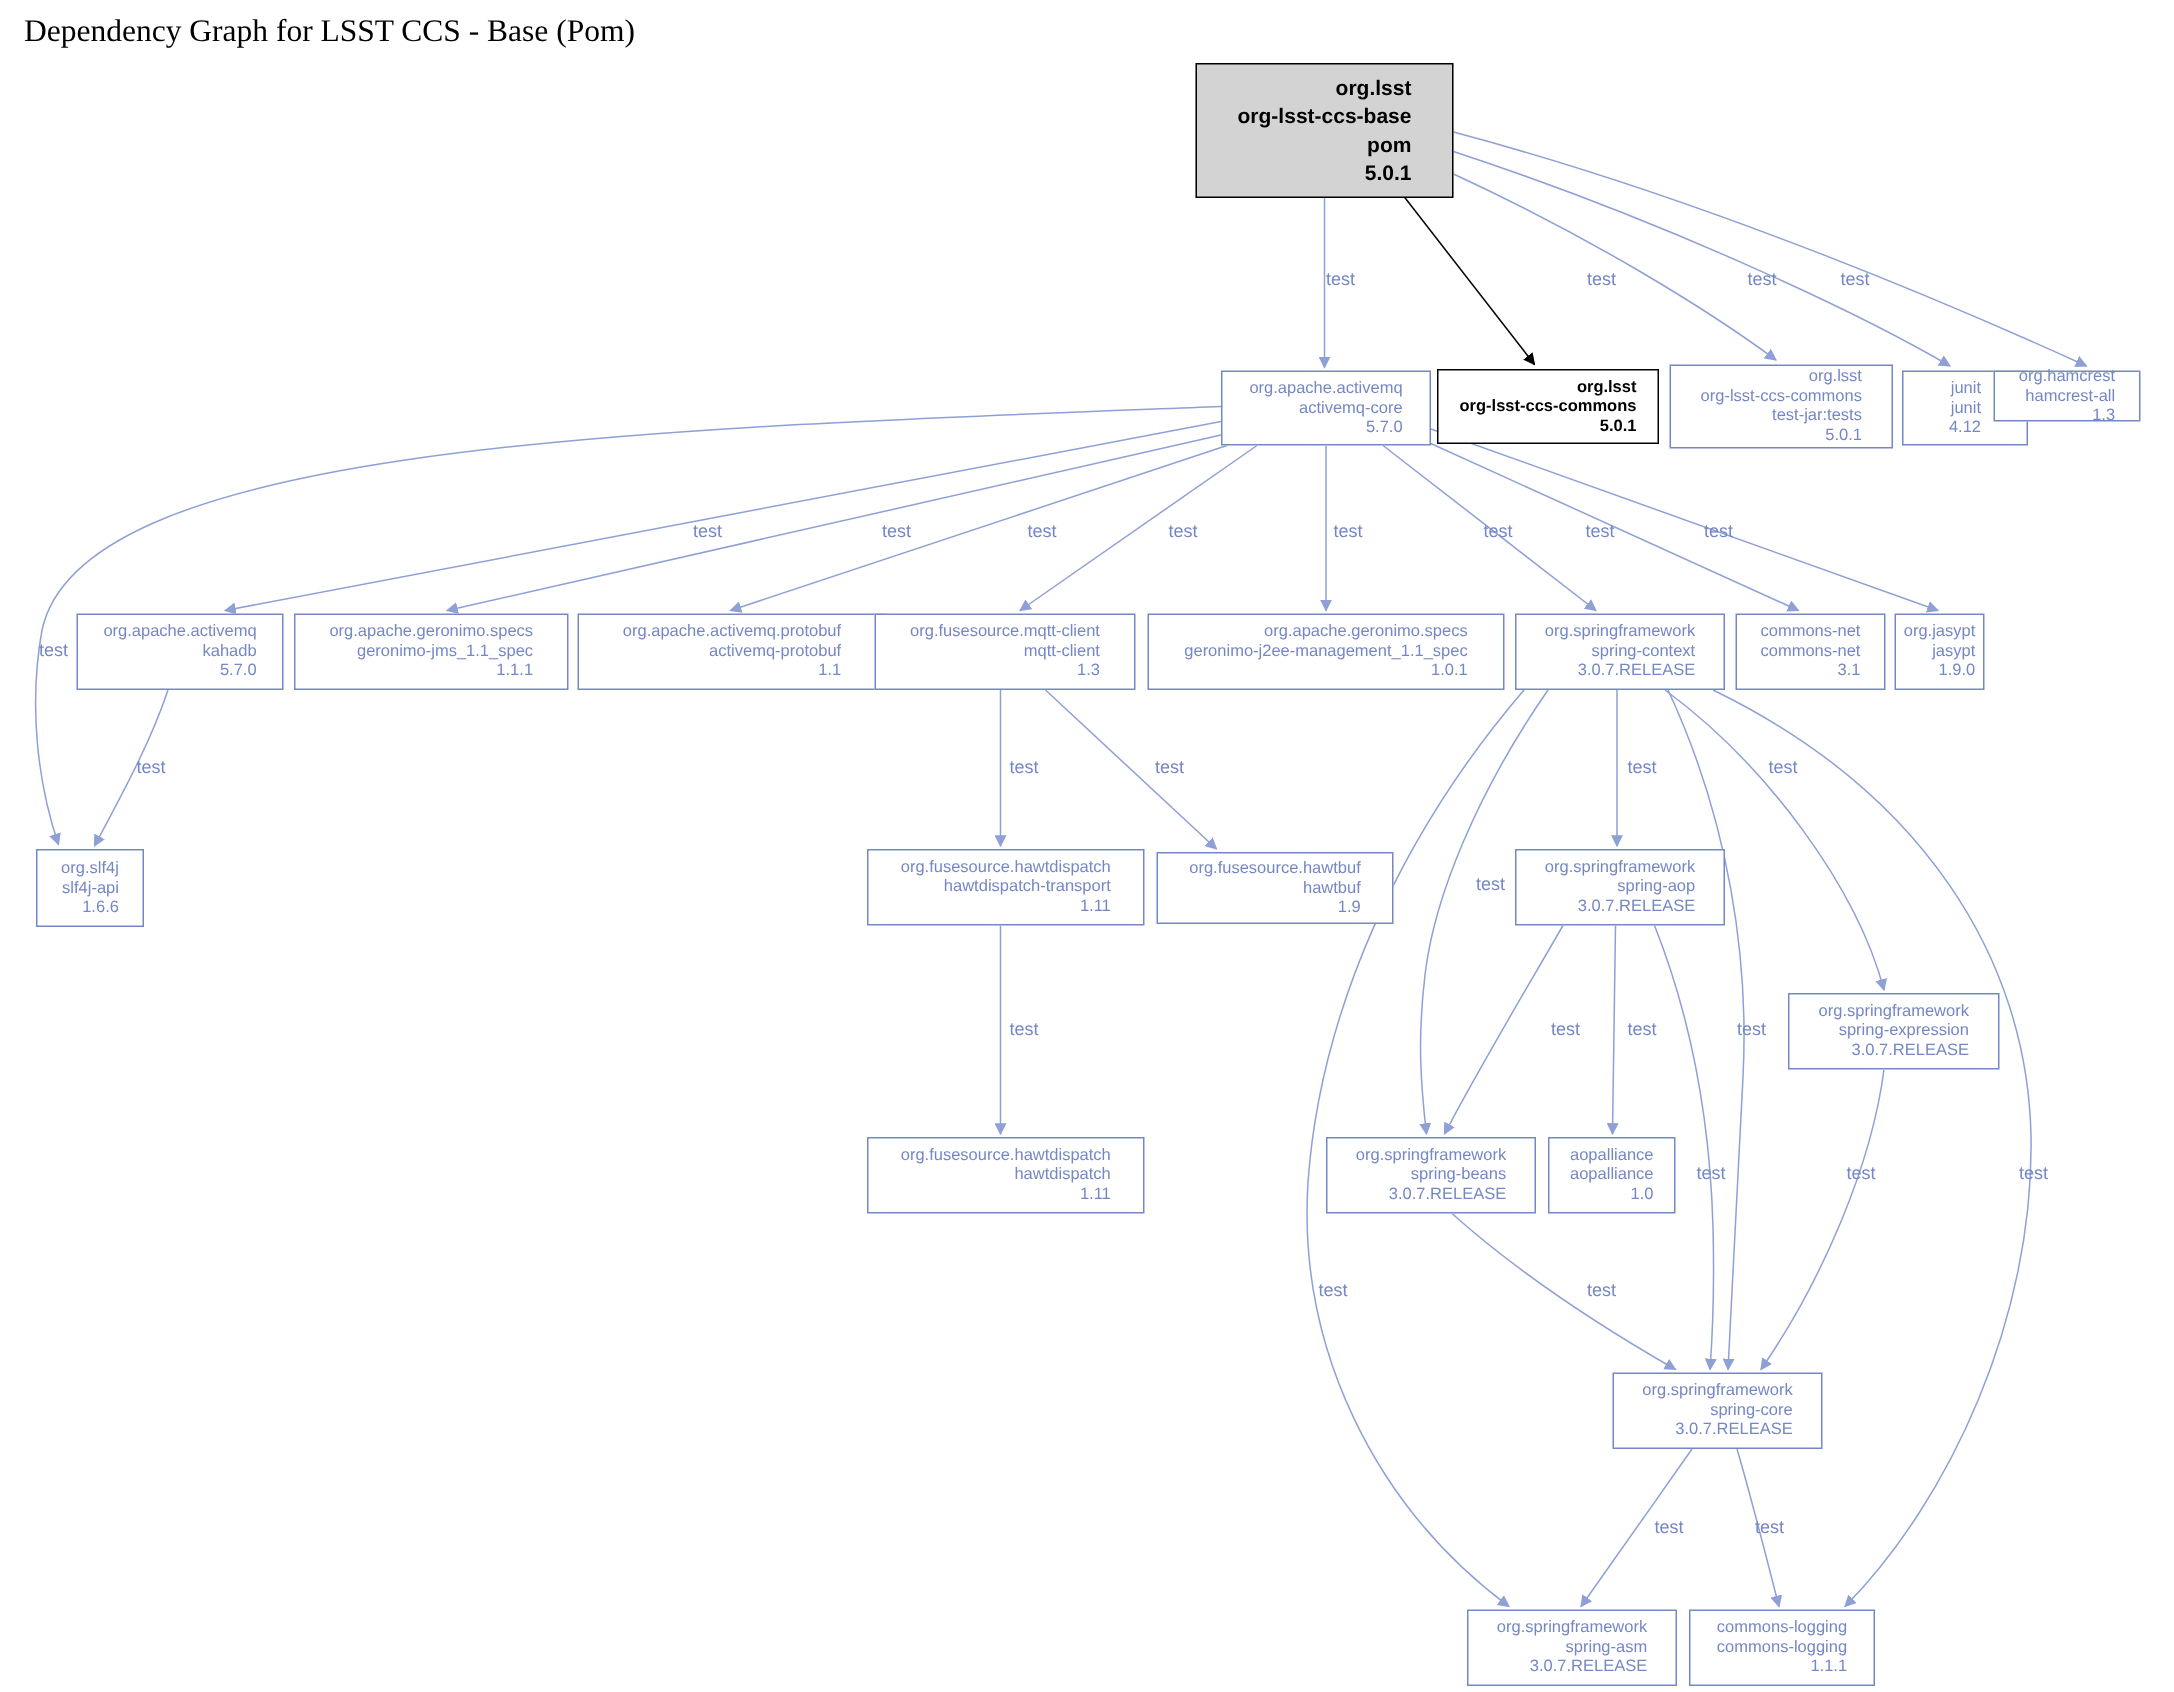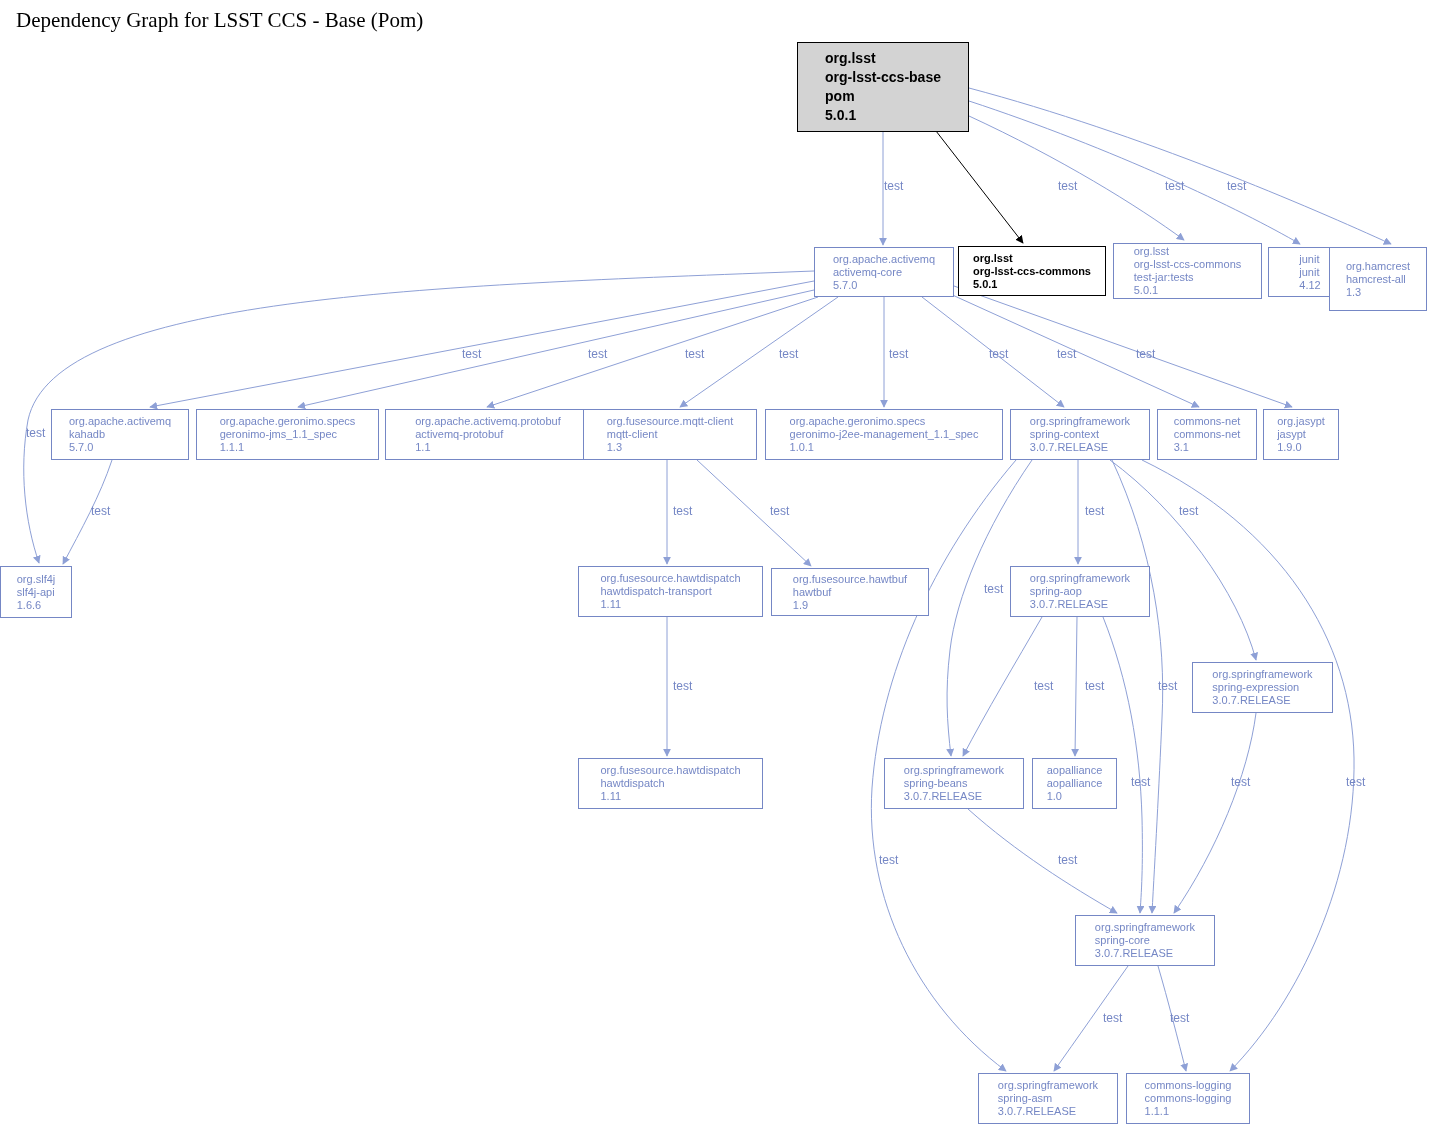--- a/index.html
+++ b/index.html
@@ -4,21 +4,21 @@
 <style>
   html,body{margin:0;padding:0;background:#fff;}
   .canvas{position:relative;width:1449px;height:1128px;background:var(--background,#fff);
           font-family:"Liberation Sans",sans-serif;overflow:hidden;}
   .title{position:absolute;left:16px;top:8px;font-family:"Liberation Serif",serif;
          font-size:21px;color:#000;white-space:nowrap;}
   svg.edges{position:absolute;left:0;top:0;}
   path.edge{fill:none;stroke:var(--edge,#8ea0d6);stroke-width:1;}
   path.edge.black{stroke:#000;}
   .node{position:absolute;box-sizing:border-box;display:flex;align-items:center;justify-content:center;
-        text-align:left;white-space:pre-line;border:1px solid var(--blue,#7587c5);
+        text-align:right;white-space:pre-line;border:1px solid var(--blue,#7587c5);
         color:var(--blue,#7587c5);background:#fff;font-size:11px;line-height:13px;cursor:pointer;}
   .node.dark{border-color:#000;color:#000;font-weight:bold;}
   .node.root{border-color:#000;color:#000;background:var(--root-fill,#d3d3d3);
              font-weight:bold;font-size:14px;line-height:19px;}
   .edge-label{position:absolute;color:var(--blue,#7587c5);font-size:12px;line-height:13px;}
 </style>
 </head>
 <body>
 
 <div class="canvas">
@@ -108,21 +108,21 @@
   <div class="node dark" style="left:958px;top:246px;width:148px;height:50px">org.lsst
 org-lsst-ccs-commons
 5.0.1</div>
   <div class="node" style="left:1113px;top:243px;width:149px;height:56px">org.lsst
 org-lsst-ccs-commons
 test-jar:tests
 5.0.1</div>
   <div class="node" style="left:1268px;top:247px;width:84px;height:50px">junit
 junit
 4.12</div>
-  <div class="node" style="left:1329px;top:247px;width:98px;height:64px">org.hamcrest
+  <div class="node" style="left:1329px;top:247px;width:98px;height:34px">org.hamcrest
 hamcrest-all
 1.3</div>
   <div class="node" style="left:51px;top:409px;width:138px;height:51px">org.apache.activemq
 kahadb
 5.7.0</div>
   <div class="node" style="left:196px;top:409px;width:183px;height:51px">org.apache.geronimo.specs
 geronimo-jms_1.1_spec
 1.1.1</div>
   <div class="node" style="left:385px;top:409px;width:206px;height:51px">org.apache.activemq.protobuf
 activemq-protobuf
@@ -132,24 +132,24 @@
 1.3</div>
   <div class="node" style="left:765px;top:409px;width:238px;height:51px">org.apache.geronimo.specs
 geronimo-j2ee-management_1.1_spec
 1.0.1</div>
   <div class="node" style="left:1010px;top:409px;width:140px;height:51px">org.springframework
 spring-context
 3.0.7.RELEASE</div>
   <div class="node" style="left:1157px;top:409px;width:100px;height:51px">commons-net
 commons-net
 3.1</div>
-  <div class="node" style="left:1263px;top:409px;width:76px;height:51px">org.jasypt
+  <div class="node" style="left:1263px;top:409px;width:60px;height:51px">org.jasypt
 jasypt
 1.9.0</div>
-  <div class="node" style="left:0;top:566px;width:72px;height:52px">org.slf4j
+  <div class="node" style="left:24px;top:566px;width:72px;height:52px">org.slf4j
 slf4j-api
 1.6.6</div>
   <div class="node" style="left:578px;top:566px;width:185px;height:51px">org.fusesource.hawtdispatch
 hawtdispatch-transport
 1.11</div>
   <div class="node" style="left:771px;top:568px;width:158px;height:48px">org.fusesource.hawtbuf
 hawtbuf
 1.9</div>
   <div class="node" style="left:1010px;top:566px;width:140px;height:51px">org.springframework
 spring-aop

